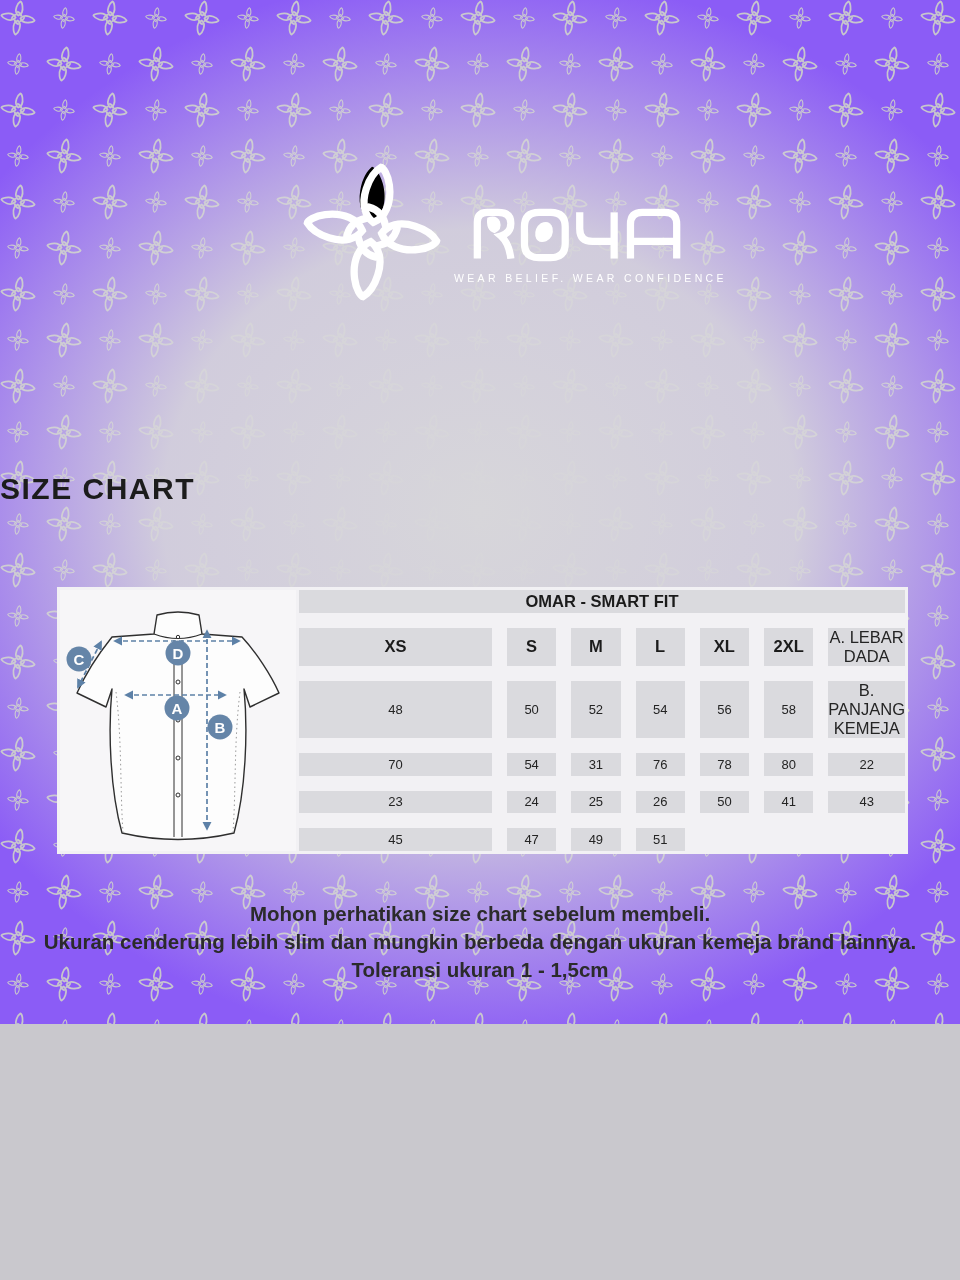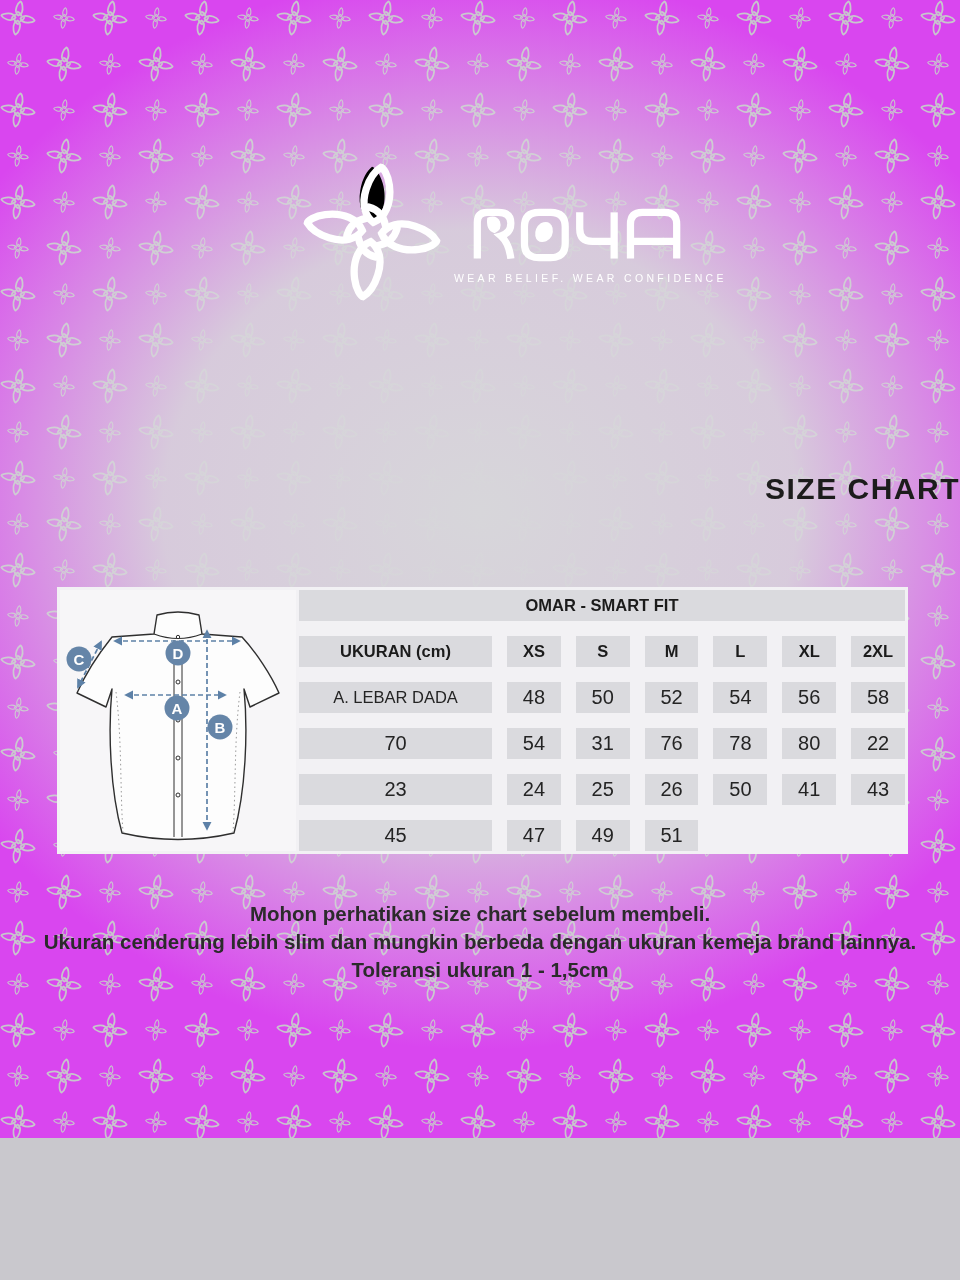--- a/index.html
+++ b/index.html
@@ -1,58 +1,58 @@
 <!DOCTYPE html>
 <html><head>
 <meta charset="utf-8">
 <style>
   * { margin:0; padding:0; box-sizing:border-box; }
   html,body { background:#c9c8cd; }
   .page {
-    position:relative; width:960px; height:1138px; margin:0 auto;
-    background:#d946ef; overflow:hidden;
+    position:relative; width:960px; height:1024px; margin:0 auto;
+    background:#8b5cf6; overflow:hidden;
     font-family:"Liberation Sans", sans-serif; color:#1f1f1f;
   }
   .bg-pattern { position:absolute; left:0; top:0; width:960px; height:1280px; }
   .bg-fade {
     position:absolute; left:0; top:0; width:960px; height:1280px;
     background: radial-gradient(ellipse 610px 540px at 480px 510px,
       rgba(215,214,218,1) 0%, rgba(215,214,218,0.92) 52%, rgba(215,214,218,0) 100%);
     pointer-events:none;
   }
   
   .logo { position:absolute; left:296px; top:156px; display:flex; }
   .logo-mark { width:152px; height:152px; }
   .logo-text { margin-left:6px; padding-top:50px; display:flex; flex-direction:column; }
   .wordmark { width:246px; height:58px; }
   .tagline {
     margin-top:8px; color:#ffffff; font-size:10.5px; letter-spacing:3.35px;
     white-space:nowrap; font-weight:400;
   }
   
   .heading {
-    position:absolute; left:0; top:472px; width:100%; text-align:right;
+    position:absolute; left:0; top:472px; width:100%; text-align:left;
     font-size:30px; font-weight:700; letter-spacing:1.5px; color:#1c1c1c;
   }
   
   .chart {
     position:absolute; left:57px; top:587px; width:851px; height:267px;
     background:#f2f1f4; display:flex; gap:3px; padding:3px;
   }
   .shirt-panel { width:236px; background:#f7f6f8; flex:none; }
   .shirt-panel svg { display:block; width:236px; height:261px; }
   .grid {
     flex:1; display:grid;
     grid-template-columns:193px repeat(6, 1fr);
     grid-template-rows:repeat(6, 1fr);
     gap:15px;
   }
   .cell {
     background:#dadade; display:flex; align-items:center; justify-content:center;
-    font-size:20px; color:#242424; text-align:center;
+    font-size:13px; color:#242424; text-align:center;
   }
   .cell.head { font-weight:700; font-size:16.5px; color:#1b1b1b; }
   .cell.label { font-size:16.5px; }
   .cell.title { grid-column:1 / -1; }
   
   .notes {
     position:absolute; left:0; top:900px; width:100%; text-align:center;
     font-size:20.5px; line-height:28px; color:#2b2b2b; font-weight:700;
   }
 </style>
@@ -158,36 +158,36 @@
           <text x="160" y="142.5" fill="#ffffff">B</text>
           <circle cx="19" cy="69" r="12.5" fill="#6585a8"></circle>
           <text x="19" y="74.5" fill="#ffffff">C</text>
         </g>
       </svg>
     </div>
 
     <div class="grid">
       <div class="cell head title">OMAR - SMART FIT</div>
 
-      <div class="cell head">UKURAN (cm)</div>
       <div class="cell head">XS</div>
       <div class="cell head">S</div>
       <div class="cell head">M</div>
       <div class="cell head">L</div>
       <div class="cell head">XL</div>
       <div class="cell head">2XL</div>
 
       <div class="cell label">A. LEBAR DADA</div>
       <div class="cell">48</div>
       <div class="cell">50</div>
       <div class="cell">52</div>
       <div class="cell">54</div>
       <div class="cell">56</div>
       <div class="cell">58</div>
 
+      <div class="cell label">B. PANJANG KEMEJA</div>
       <div class="cell">70</div>
       <div class="cell">54</div>
       <div class="cell">31</div>
       <div class="cell">76</div>
       <div class="cell">78</div>
       <div class="cell">80</div>
 
       <div class="cell">22</div>
       <div class="cell">23</div>
       <div class="cell">24</div>

